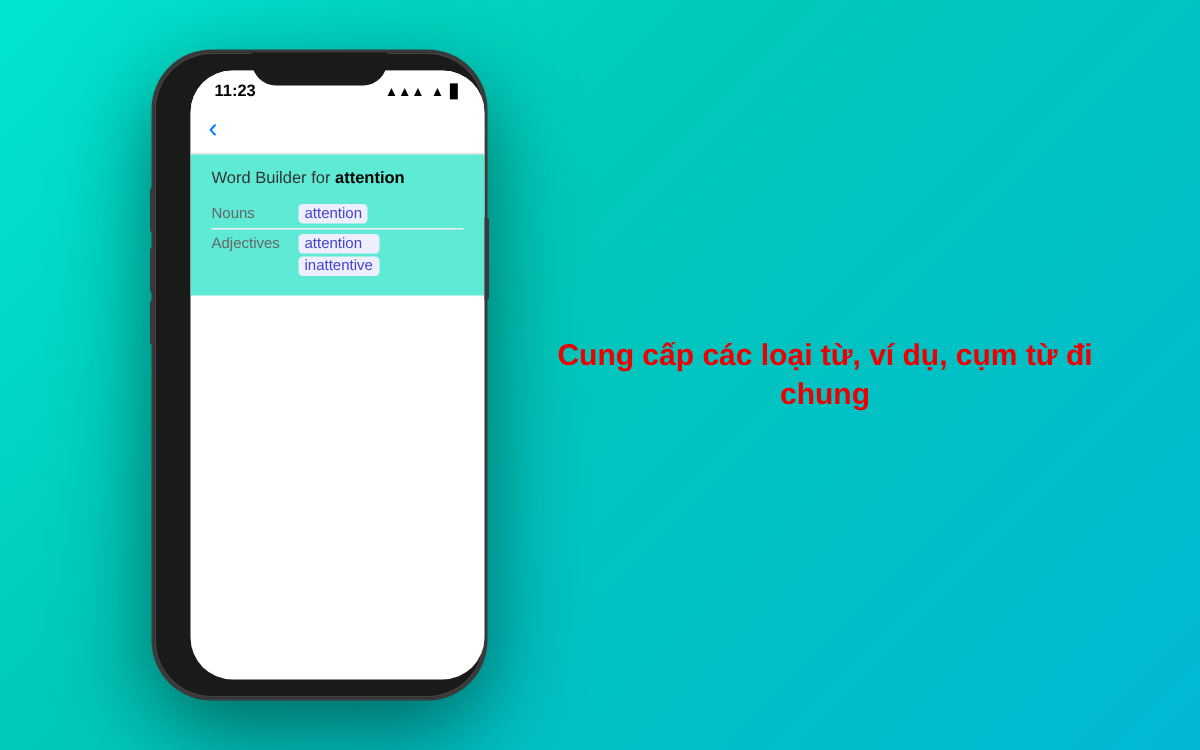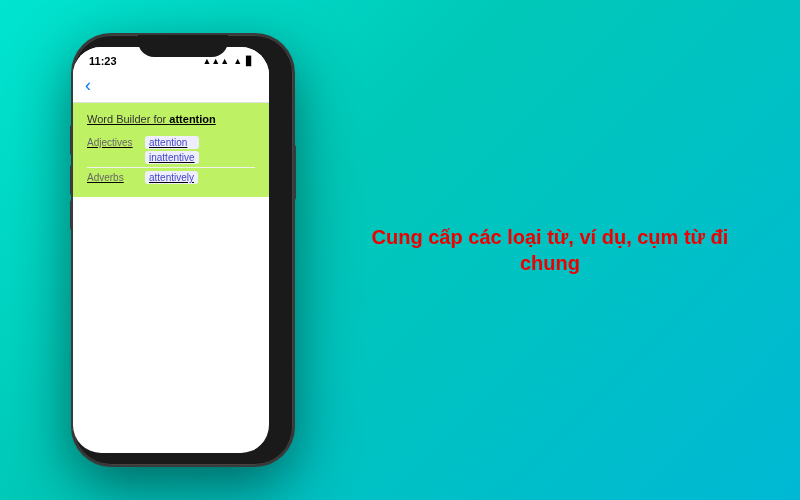--- a/index.html
+++ b/index.html
@@ -20,34 +20,34 @@
       align-items: center;
       justify-content: center;
       width: 100%;
       height: 100%;
       position: relative;
     }
 
     
     .phone {
       position: absolute;
-      left: 73px;
+      left: 103px;
       top: 50%;
       transform: translateY(-50%);
       width: 220px;
       height: 430px;
       background: #1a1a1a;
       border-radius: 38px;
       box-shadow:
         0 0 0 2px #3a3a3a,
         0 20px 60px rgba(0,0,0,0.5),
         inset 0 0 0 1px #444;
       display: flex;
       flex-direction: column;
-      align-items: flex-start;
+      align-items: flex-end;
     }
 
     
     .phone-notch {
       width: 90px;
       height: 22px;
       background: #1a1a1a;
       border-radius: 0 0 16px 16px;
       position: absolute;
       top: 0;
@@ -129,22 +129,21 @@
     .back-arrow {
       font-size: 18px;
       color: #007AFF;
       margin-right: 8px;
       font-weight: 300;
     }
 
     
     .screen-content {
       padding: 10px 14px;
-      background: #bef264;
-      text-decoration: underline;
+      background: #5eead4;
     }
 
     .word-builder-title {
       font-size: 11px;
       color: #333;
       margin-bottom: 8px;
     }
 
     .word-builder-title strong {
       font-weight: 700;
@@ -224,35 +223,35 @@
 
       <div class="nav-bar">
         <span class="back-arrow">‹</span>
       </div>
 
       <div class="screen-content">
         <div class="word-builder-title">
           <span>Word Builder for </span><strong>attention</strong>
         </div>
 
+        <div class="word-row">
+          <span class="word-type">Nouns</span>
+          <div class="word-entries">
+            <a class="word-link" href="#">attention</a>
+          </div>
+        </div>
 
         <div class="word-row">
           <span class="word-type">Adjectives</span>
           <div class="word-entries">
             <a class="word-link" href="#">attention</a>
             <a class="word-link" href="#">inattentive</a>
           </div>
         </div>
 
-        <div class="word-row">
-          <span class="word-type">Adverbs</span>
-          <div class="word-entries">
-            <a class="word-link" href="#">attentively</a>
-          </div>
-        </div>
 
       </div>
     </div>
   </div>
 
   <div class="text-overlay">
     <div class="overlay-text">Cung cấp các loại từ, ví dụ, cụm từ đi chung</div>
   </div>
 
 </div>

